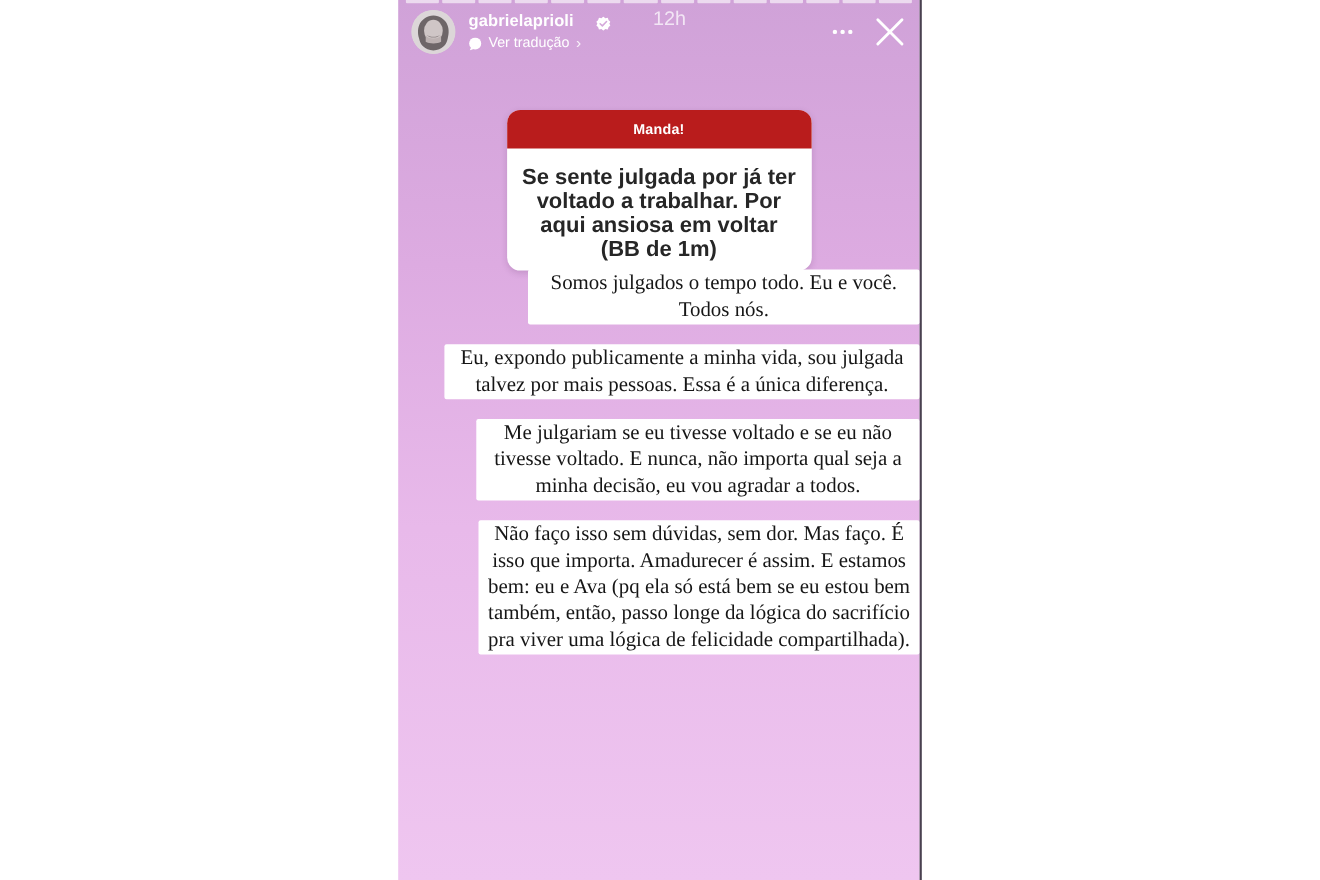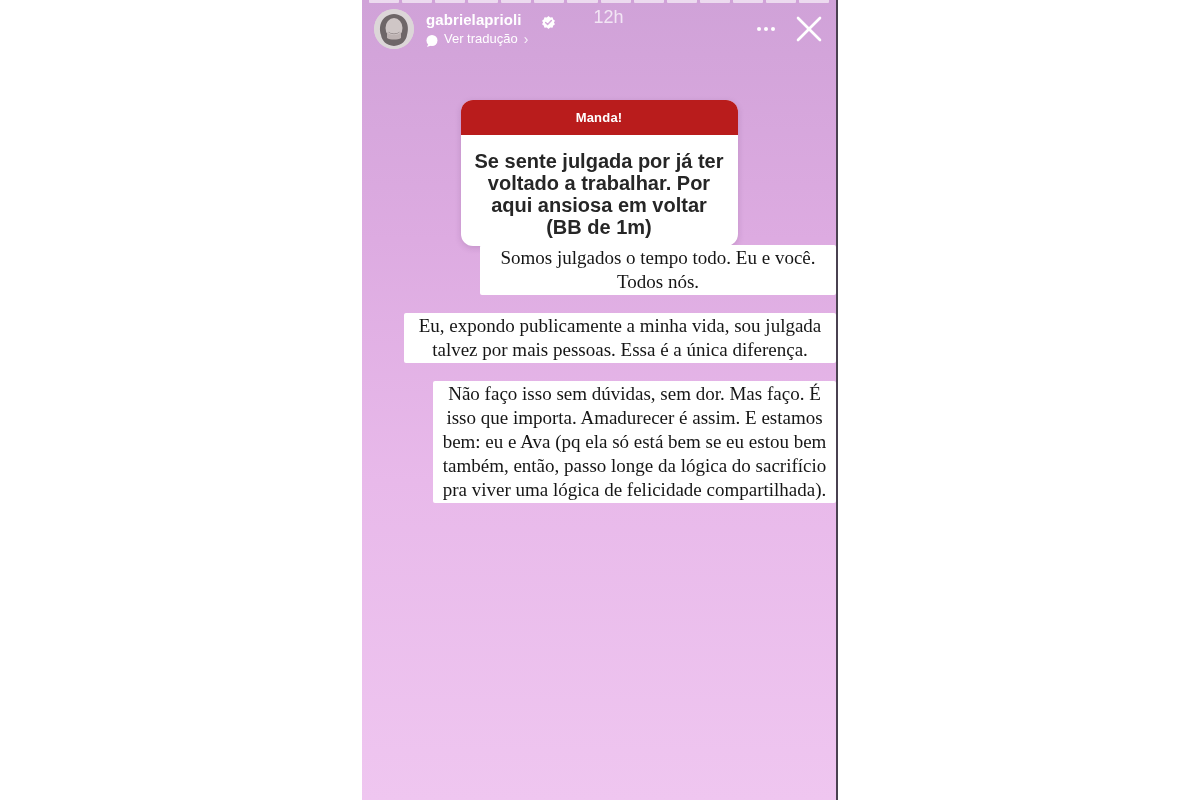--- a/index.html
+++ b/index.html
@@ -168,16 +168,17 @@
   <div class="qcard-wrap">
     <div class="qcard">
       <div class="qcard-head">Manda!</div>
       <div class="qcard-body">Se sente julgada por já ter voltado a trabalhar. Por aqui ansiosa em voltar (BB de 1m)</div>
     </div>
   </div>
 
   <div class="answers">
     <div class="answer">Somos julgados o tempo todo. Eu e você. Todos nós.</div>
     <div class="answer">Eu, expondo publicamente a minha vida, sou julgada talvez por mais pessoas. Essa é a única diferença.</div>
+    <div class="answer">Me julgariam se eu tivesse voltado e se eu não tivesse voltado. E nunca, não importa qual seja a minha decisão, eu vou agradar a todos.</div>
     <div class="answer">Não faço isso sem dúvidas, sem dor. Mas faço. É isso que importa. Amadurecer é assim. E estamos bem: eu e Ava (pq ela só está bem se eu estou bem também, então, passo longe da lógica do sacrifício pra viver uma lógica de felicidade compartilhada).</div>
   </div>
 
 </div>
 
 </body></html>

